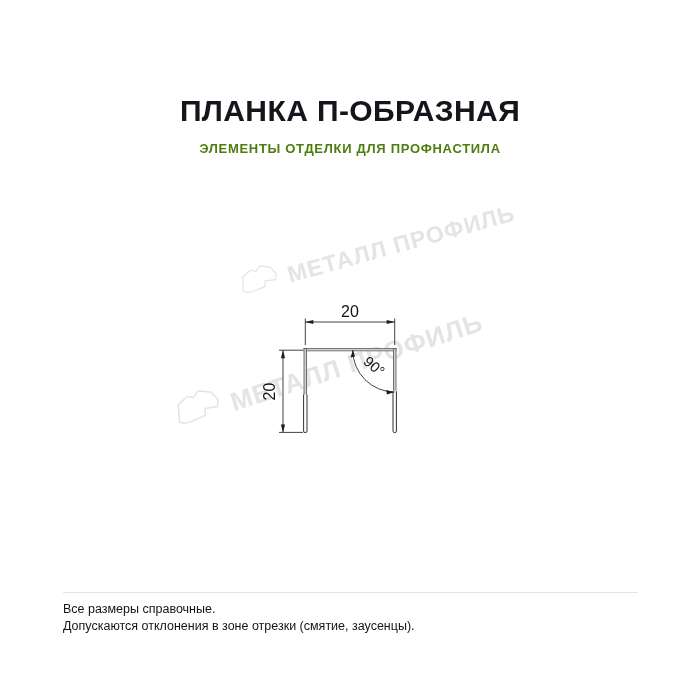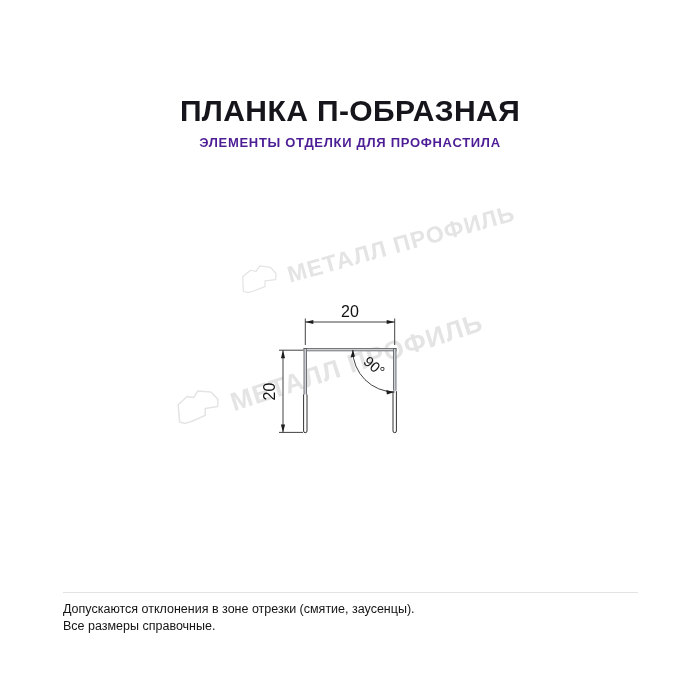--- a/index.html
+++ b/index.html
@@ -8,22 +8,22 @@
     background:#ffffff; overflow:hidden;
     font-family:"Liberation Sans", sans-serif;
   }
   
   .header { position:absolute; top:96px; left:0; width:700px; text-align:center; }
   .title-line {
     font-size:30px; line-height:30px; font-weight:800;
     color:#15151b; letter-spacing:0.4px; margin:0;
   }
   .subtitle {
-    margin-top:9px; font-size:13px; font-weight:700;
-    letter-spacing:0.7px; color:#4c1d95;
+    margin-top:15px; font-size:13px; font-weight:700;
+    letter-spacing:0.7px; color:#4d7c0f;
   }
   
   .wm {
     position:absolute; display:flex; align-items:flex-end; gap:8px;
     z-index:1; pointer-events:none; white-space:nowrap;
   }
   .wm-text {
     font-weight:700; color:#e4e4e4; letter-spacing:1px; line-height:1;
   }
   .wm-1 { left:243px; top:270px; transform:rotate(-15.5deg); transform-origin:0 100%; }
@@ -99,17 +99,17 @@
       <polygon points="393.9,392.3 386.2,390 386.9,394.6"></polygon>
     </g>
 
     <text x="350" y="316.5" text-anchor="middle" font-size="16" fill="#111111">20</text>
     <text transform="translate(274.5,391.5) rotate(-90)" text-anchor="middle" font-size="16" fill="#111111">20</text>
     <text transform="translate(371,370) rotate(40)" text-anchor="middle" font-size="14.5" fill="#111111">90°</text>
   </svg>
 
   <div class="footer-divider"></div>
   <div class="footer">
+    <div>Все размеры справочные.</div>
     <div>Допускаются отклонения в зоне отрезки (смятие, заусенцы).</div>
-    <div>Все размеры справочные.</div>
   </div>
 
 </div>
 
 </body></html>

